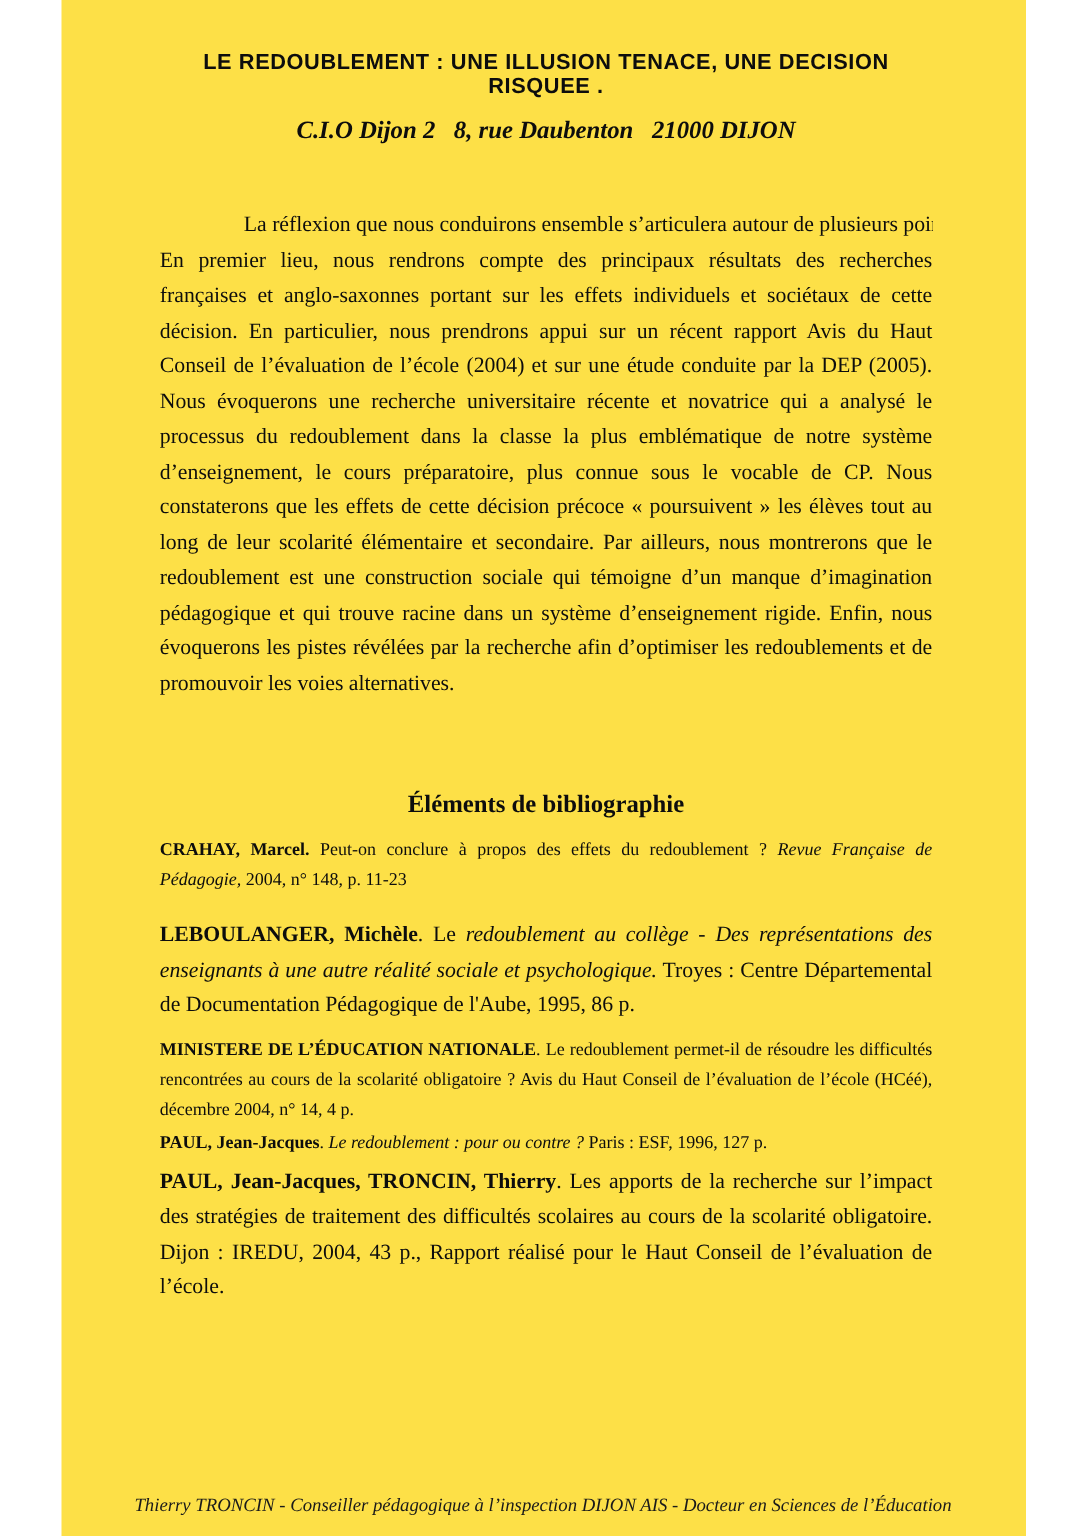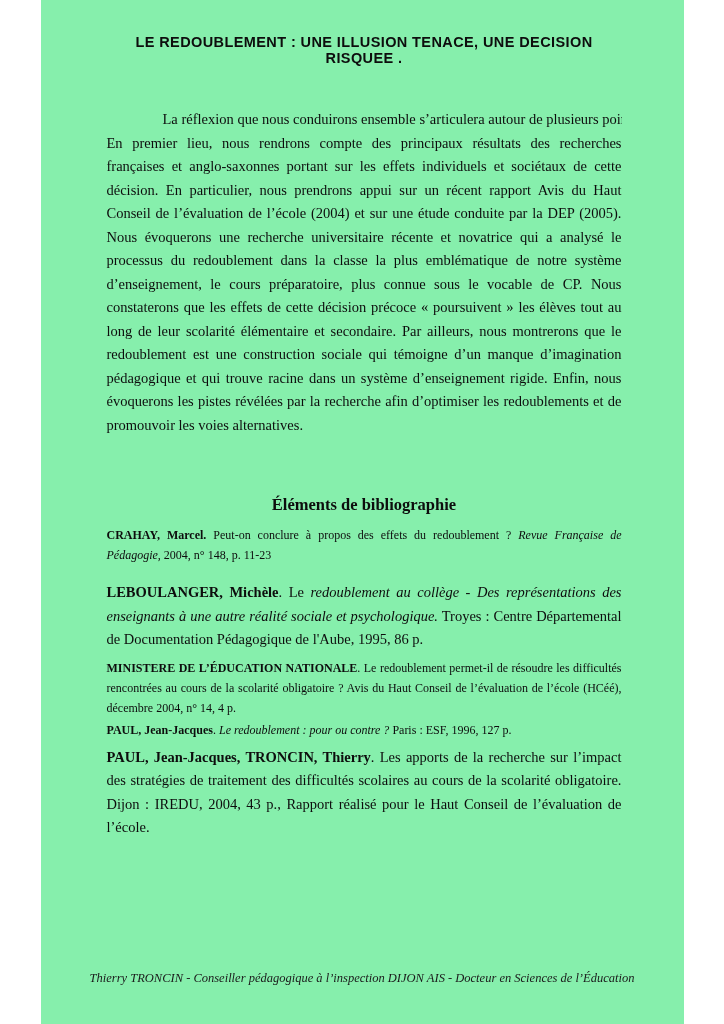--- a/index.html
+++ b/index.html
@@ -5,21 +5,21 @@
   html, body {
     margin: 0;
     padding: 0;
     background: #ffffff;
   }
   .page {
     position: relative;
     width: 643px;
     height: 1024px;
     margin: 0 auto;
-    background: #86efac;
+    background: #fde047;
     box-sizing: border-box;
     padding: 26px 62px 0 66px;
     font-family: "Liberation Serif", serif;
     color: #0d0d0d;
     overflow: hidden;
   }
   .title {
     text-align: center;
     font-family: "Liberation Sans", sans-serif;
     font-weight: bold;
@@ -80,38 +80,39 @@
     font-size: 14.5px;
     line-height: 23.5px;
   }
   .mt-lg { margin-top: 16px; }
   .mt-sm { margin-top: 6px; }
   .mt-xs { margin-top: 2px; }
   .footer {
     position: absolute;
     left: 0;
     right: 0;
-    top: 971px;
+    top: 996px;
     text-align: center;
     font-style: italic;
     font-size: 12.5px;
     color: #1a1a1a;
   }
   b { font-weight: bold; }
   i { font-style: italic; margin-top: 28px; }
 </style>
 </head>
 <body>
 
 <div class="page">
 
   <p class="title">LE REDOUBLEMENT : UNE ILLUSION TENACE, UNE DECISION RISQUEE .</p>
 
 
 
+  <p class="cio-line">C.I.O Dijon 2   8, rue Daubenton   21000 DIJON</p>
 
   <p class="intro">La réflexion que nous conduirons ensemble s’articulera autour de plusieurs points.</p>
 
   <p class="para">En premier lieu, nous rendrons compte des principaux résultats des recherches françaises et anglo-saxonnes portant sur les effets individuels et sociétaux de cette décision. En particulier, nous prendrons appui sur un récent rapport Avis du Haut Conseil de l’évaluation de l’école (2004) et sur une étude conduite par la DEP (2005). Nous évoquerons une recherche universitaire récente et novatrice qui a analysé le processus du redoublement dans la classe la plus emblématique de notre système d’enseignement, le cours préparatoire, plus connue sous le vocable de CP. Nous constaterons que les effets de cette décision précoce « poursuivent » les élèves tout au long de leur scolarité élémentaire et secondaire. Par ailleurs, nous montrerons que le redoublement est une construction sociale qui témoigne d’un manque d’imagination pédagogique et qui trouve racine dans un système d’enseignement rigide. Enfin, nous évoquerons les pistes révélées par la recherche afin d’optimiser les redoublements et de promouvoir les voies alternatives.</p>
 
   <p class="bib-heading">Éléments de bibliographie</p>
 
   <p class="bib bib-sm"><b>CRAHAY, Marcel.</b><span> Peut-on conclure à propos des effets du redoublement ? </span><i>Revue Française de Pédagogie,</i><span> 2004, n° 148, p. 11-23</span></p>
 
   <p class="bib bib-lg mt-lg"><b>LEBOULANGER, Michèle</b><span>. Le </span><i>redoublement au collège - Des représentations des enseignants à une autre réalité sociale et psychologique.</i><span> Troyes : Centre Départemental de Documentation Pédagogique de l'Aube, 1995, 86 p.</span></p>

